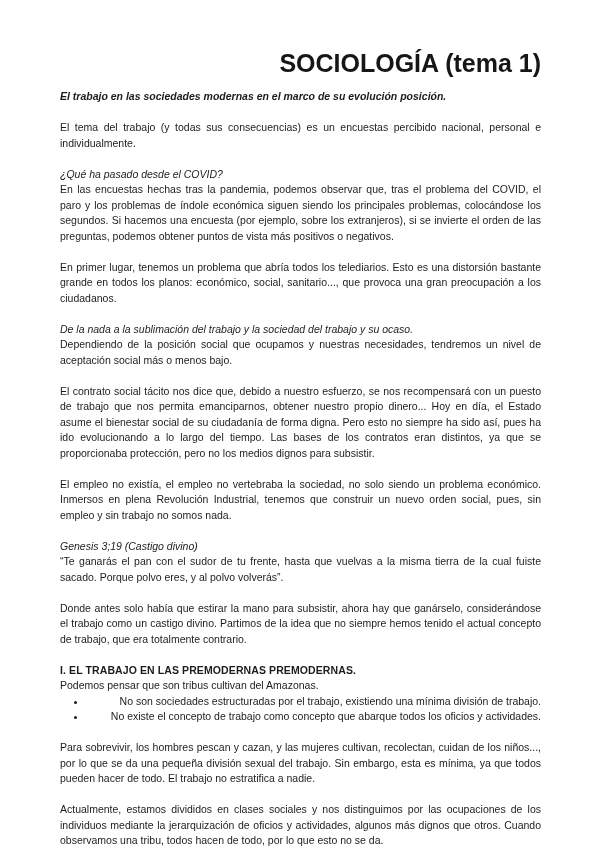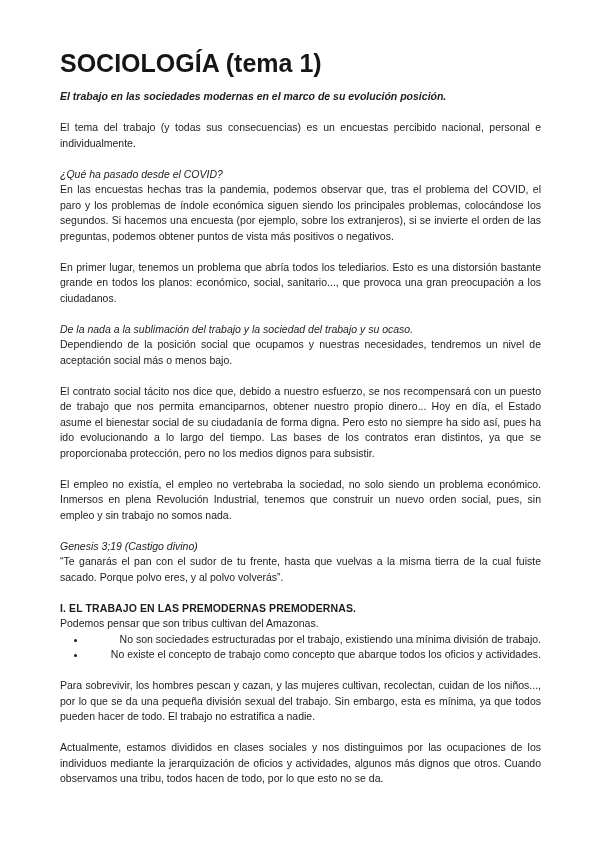--- a/index.html
+++ b/index.html
@@ -15,21 +15,21 @@
   }
   .content {
     position: absolute;
     left: 60px;
     right: 59px;
     top: 48px;
   }
   .doc-title {
     font-size: 25px;
     font-weight: 700;
-    text-align: left;
+    text-align: right;
     line-height: 30px;
     margin-bottom: 11px;
     color: #161616;
   }
   .doc-subtitle {
     font-size: 10.5px;
     font-weight: 700;
     font-style: italic;
     line-height: 15px;
     margin-bottom: 16px;
@@ -90,20 +90,21 @@
     <p class="hi">De la nada a la sublimación del trabajo y la sociedad del trabajo y su ocaso.</p>
     <p class="para">Dependiendo de la posición social que ocupamos y nuestras necesidades, tendremos un nivel de aceptación social más o menos bajo.</p>
 
     <p class="para">El contrato social tácito nos dice que, debido a nuestro esfuerzo, se nos recompensará con un puesto de trabajo que nos permita emanciparnos, obtener nuestro propio dinero... Hoy en día, el Estado asume el bienestar social de su ciudadanía de forma digna. Pero esto no siempre ha sido así, pues ha ido evolucionando a lo largo del tiempo. Las bases de los contratos eran distintos, ya que se proporcionaba protección, pero no los medios dignos para subsistir.</p>
 
     <p class="para">El empleo no existía, el empleo no vertebraba la sociedad, no solo siendo un problema económico. Inmersos en plena Revolución Industrial, tenemos que construir un nuevo orden social, pues, sin empleo y sin trabajo no somos nada.</p>
 
     <p class="hi">Genesis 3;19 (Castigo divino)</p>
     <p class="para">“Te ganarás el pan con el sudor de tu frente, hasta que vuelvas a la misma tierra de la cual fuiste sacado. Porque polvo eres, y al polvo volverás”.</p>
 
+    <p class="para">Donde antes solo había que estirar la mano para subsistir, ahora hay que ganárselo, considerándose el trabajo como un castigo divino. Partimos de la idea que no siempre hemos tenido el actual concepto de trabajo, que era totalmente contrario.</p>
 
     <p class="hb">I. EL TRABAJO EN LAS PREMODERNAS PREMODERNAS.</p>
     <p class="lead">Podemos pensar que son tribus cultivan del Amazonas.</p>
 
     <ul class="bullets">
       <li>No son sociedades estructuradas por el trabajo, existiendo una mínima división de trabajo.</li>
       <li>No existe el concepto de trabajo como concepto que abarque todos los oficios y actividades.</li>
     </ul>
 
     <p class="para">Para sobrevivir, los hombres pescan y cazan, y las mujeres cultivan, recolectan, cuidan de los niños..., por lo que se da una pequeña división sexual del trabajo. Sin embargo, esta es mínima, ya que todos pueden hacer de todo. El trabajo no estratifica a nadie.</p>

